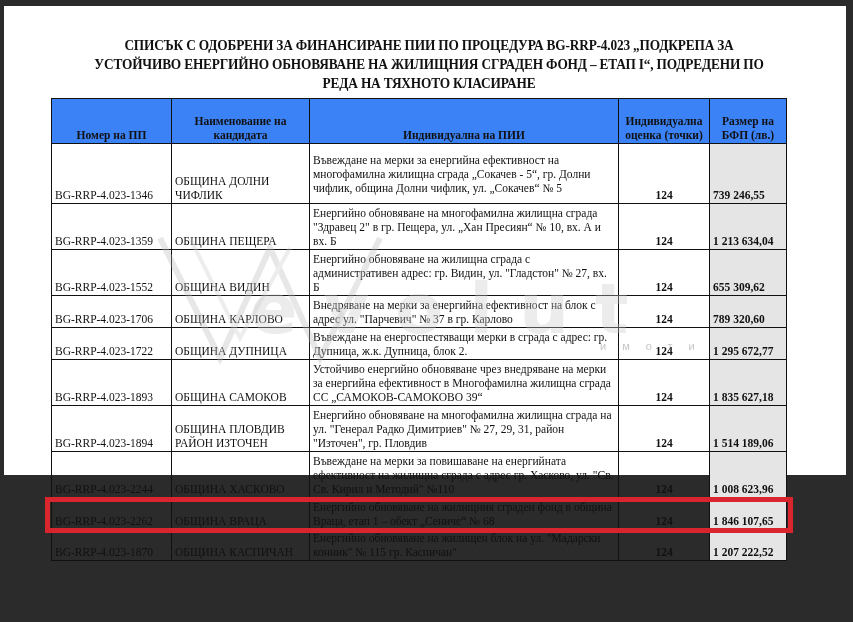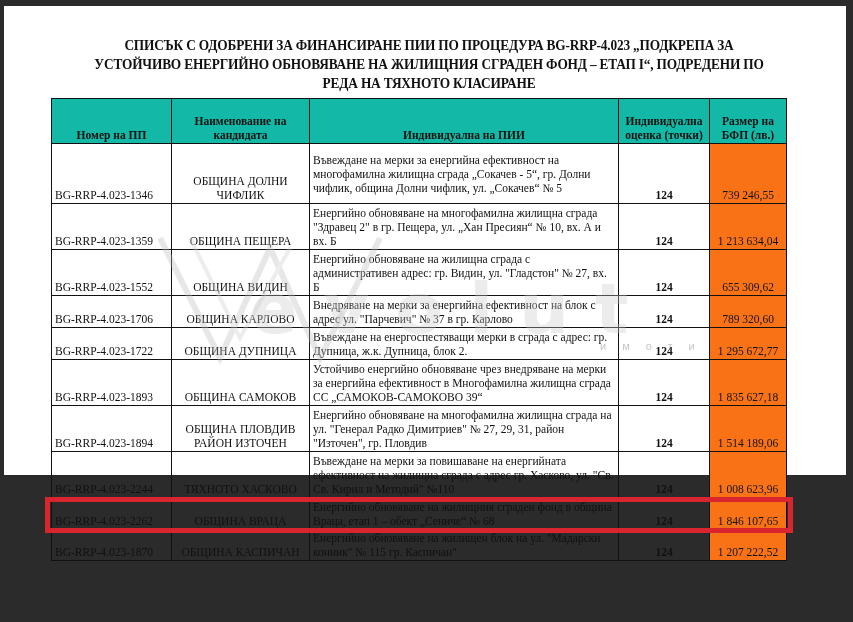--- a/index.html
+++ b/index.html
@@ -13,28 +13,28 @@
   .title {
     position:absolute; left:40px; top:30px; width:770px; text-align:center;
     font-weight:bold; font-size:14.5px; line-height:19px; letter-spacing:-0.2px;
     transform:scaleX(0.92); transform-origin:center top;
   }
   table.list {
     position:absolute; left:51px; top:98px; border-collapse:collapse;
     font-size:11.5px; line-height:14px; table-layout:fixed;
   }
   table.list td, table.list th {
-    border:1px solid #111; padding:1px 3px 1px 3px; vertical-align:bottom;text-align:center;
+    border:1px solid #111; padding:1px 3px 1px 3px; vertical-align:bottom;
   }
   table.list th {
-    background:#14b8a6; font-weight:bold; text-align:center; height:42px;
+    background:#3b82f6; font-weight:bold; text-align:center; height:42px;
   }
   table.list td.num { text-align:left; }
   table.list td.score { text-align:center; font-weight:bold; }
-  table.list td.amount { text-align:center; background:#f97316; }
+  table.list td.amount { text-align:left; background:#e5e5e5;font-weight:bold; }
   table.list td.desc { text-align:left; }
   .footer {
     position:absolute; left:0; width:842px; top:584px; text-align:center; font-size:11px;margin-top:39px;
   }
   .highlight {
     position:absolute; left:45px; top:497px; width:748px; height:36px;
     border:5px solid #d9262e; box-sizing:border-box; pointer-events:none;
   }
   .watermark {
     position:absolute; left:150px; top:228px; width:560px; height:140px; pointer-events:none;
@@ -123,21 +123,21 @@
     </tr>
     <tr style="height:46px">
       <td class="num">BG-RRP-4.023-1894</td>
       <td>ОБЩИНА ПЛОВДИВ РАЙОН ИЗТОЧЕН</td>
       <td class="desc">Енергийно обновяване на многофамилна жилищна сграда на ул. "Генерал Радко Димитриев" № 27, 29, 31, район "Източен", гр. Пловдив</td>
       <td class="score">124</td>
       <td class="amount">1 514 189,06</td>
     </tr>
     <tr style="height:46px">
       <td class="num">BG-RRP-4.023-2244</td>
-      <td>ТЯХНОТО ХАСКОВО</td>
+      <td>ОБЩИНА ХАСКОВО</td>
       <td class="desc">Въвеждане на мерки за повишаване на енергийната ефективност на жилищна сграда с адрес гр. Хасково, ул. "Св. Св. Кирил и Методий" №110</td>
       <td class="score">124</td>
       <td class="amount">1 008 623,96</td>
     </tr>
     <tr style="height:32px">
       <td class="num">BG-RRP-4.023-2262</td>
       <td>ОБЩИНА ВРАЦА</td>
       <td class="desc">Енергийно обновяване на жилищния сграден фонд в община Враца, етап 1 – обект „Сениче“ № 68</td>
       <td class="score">124</td>
       <td class="amount">1 846 107,65</td>

